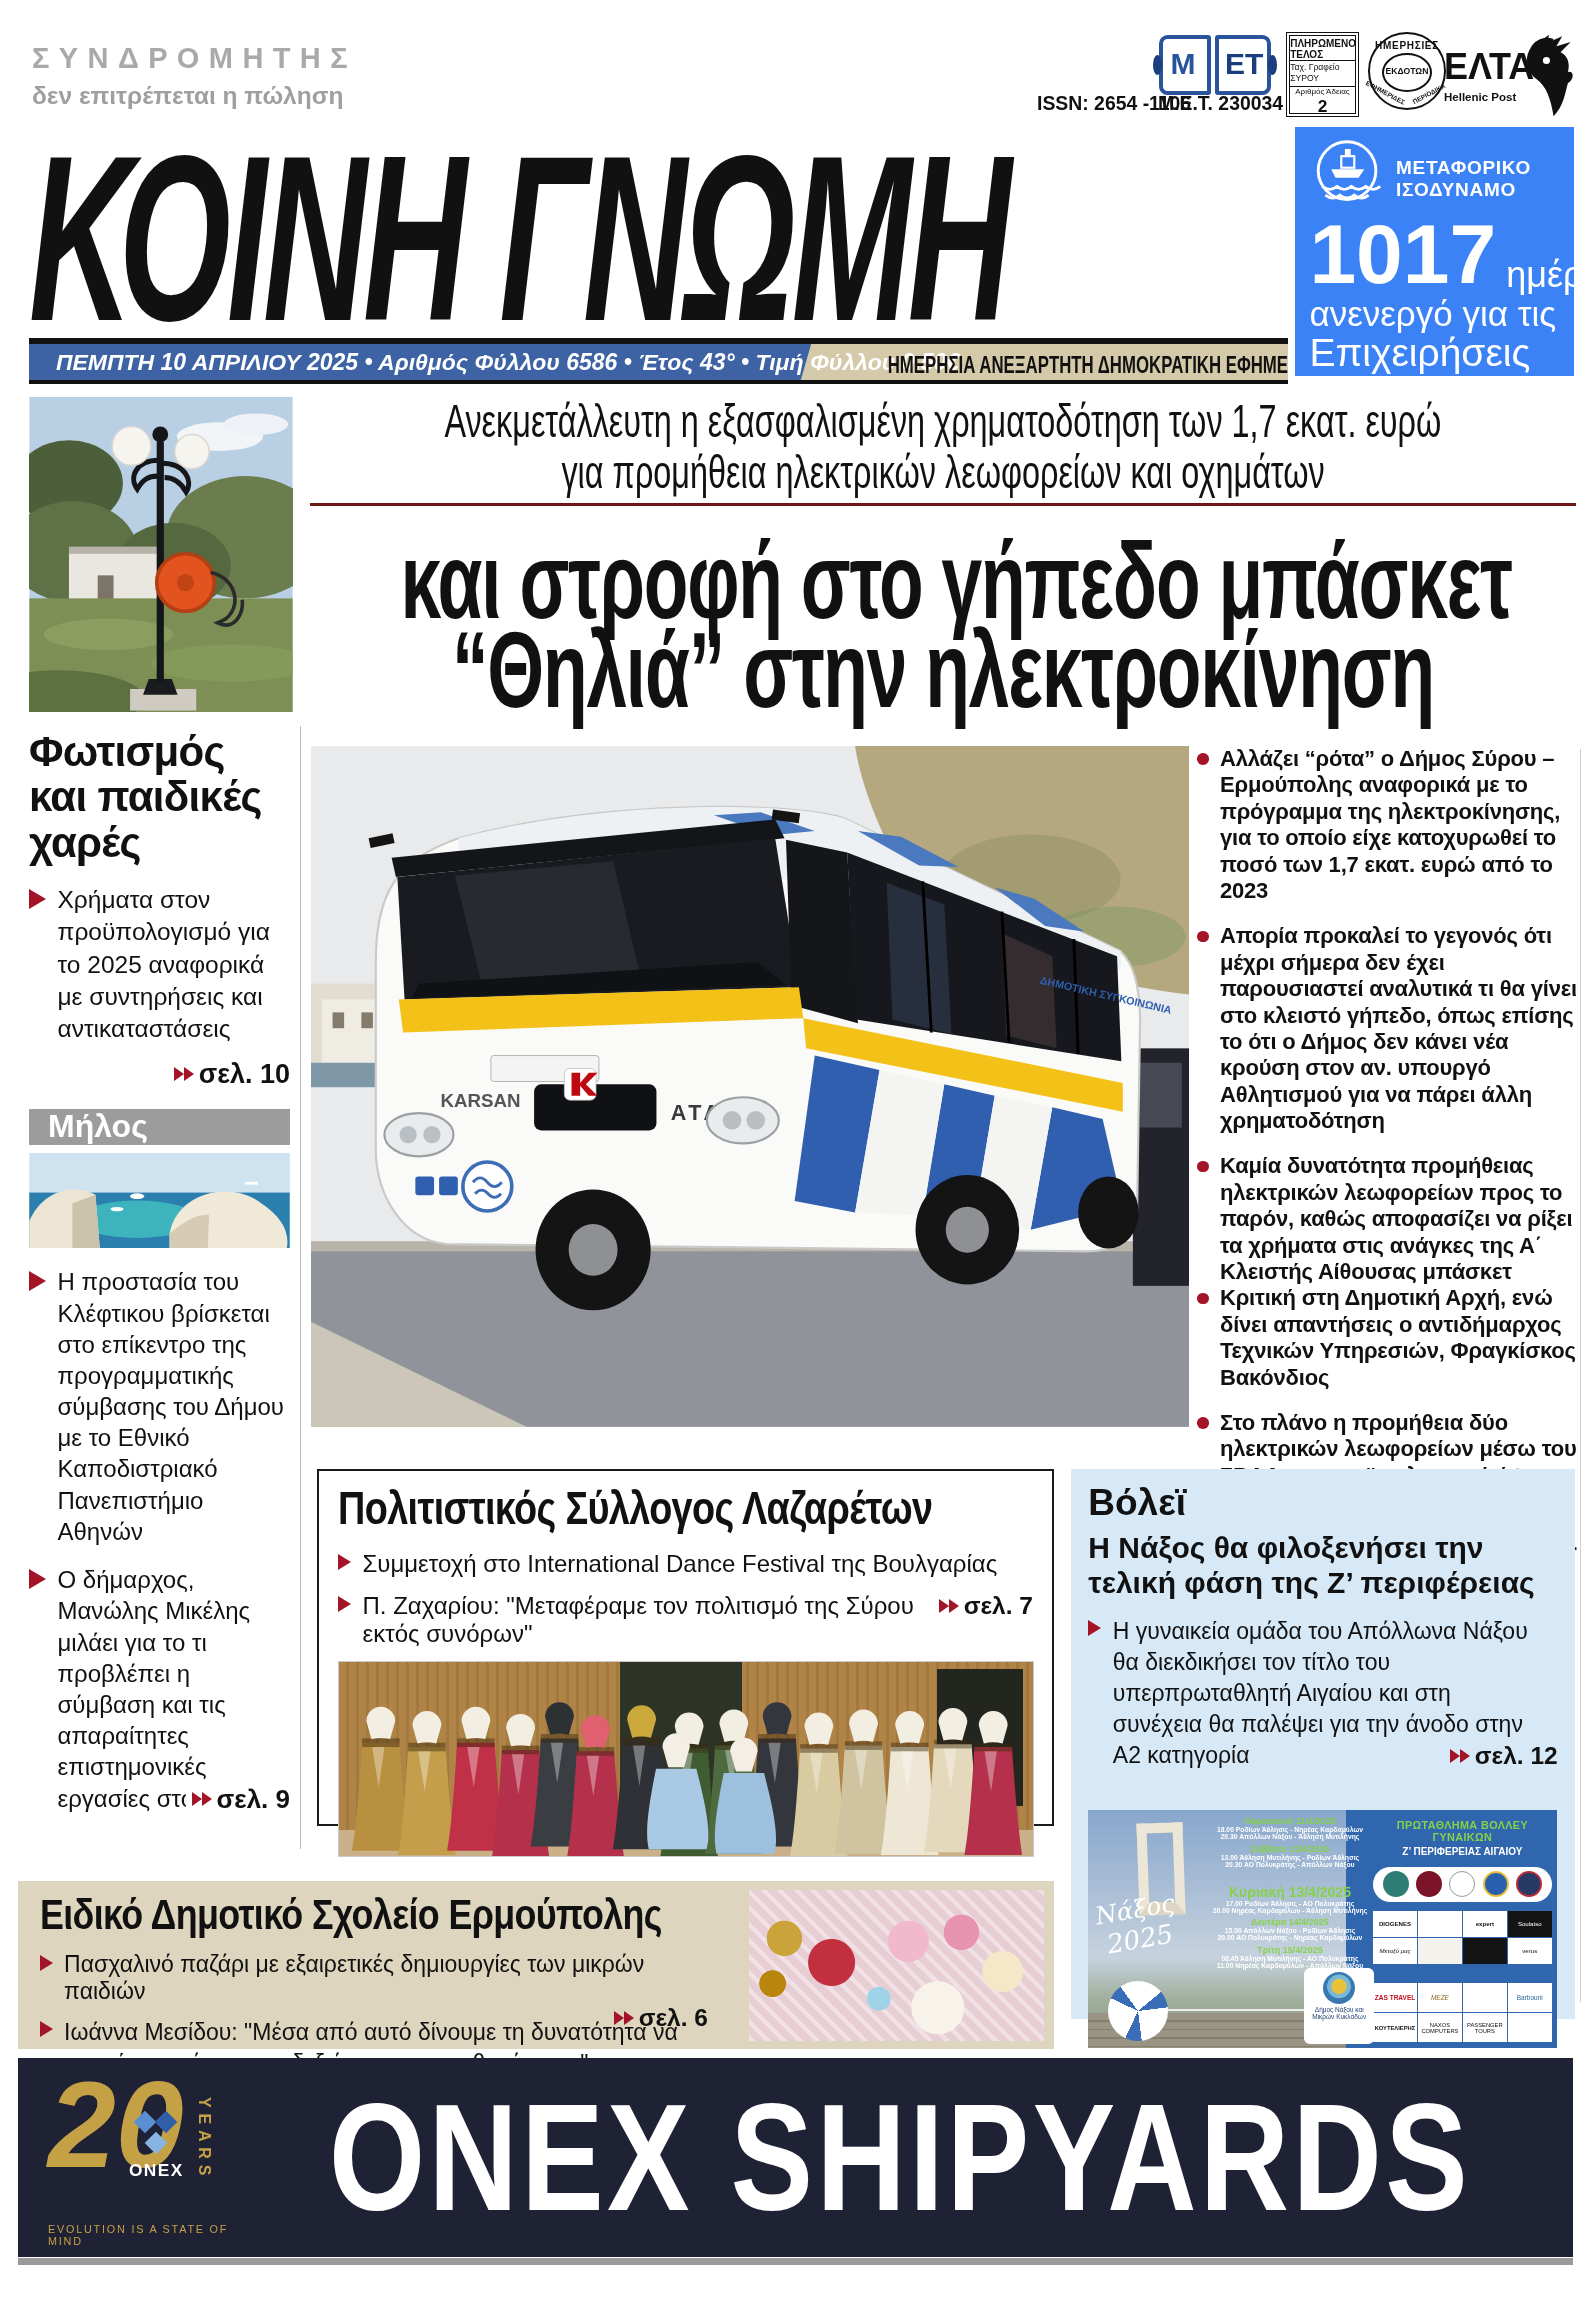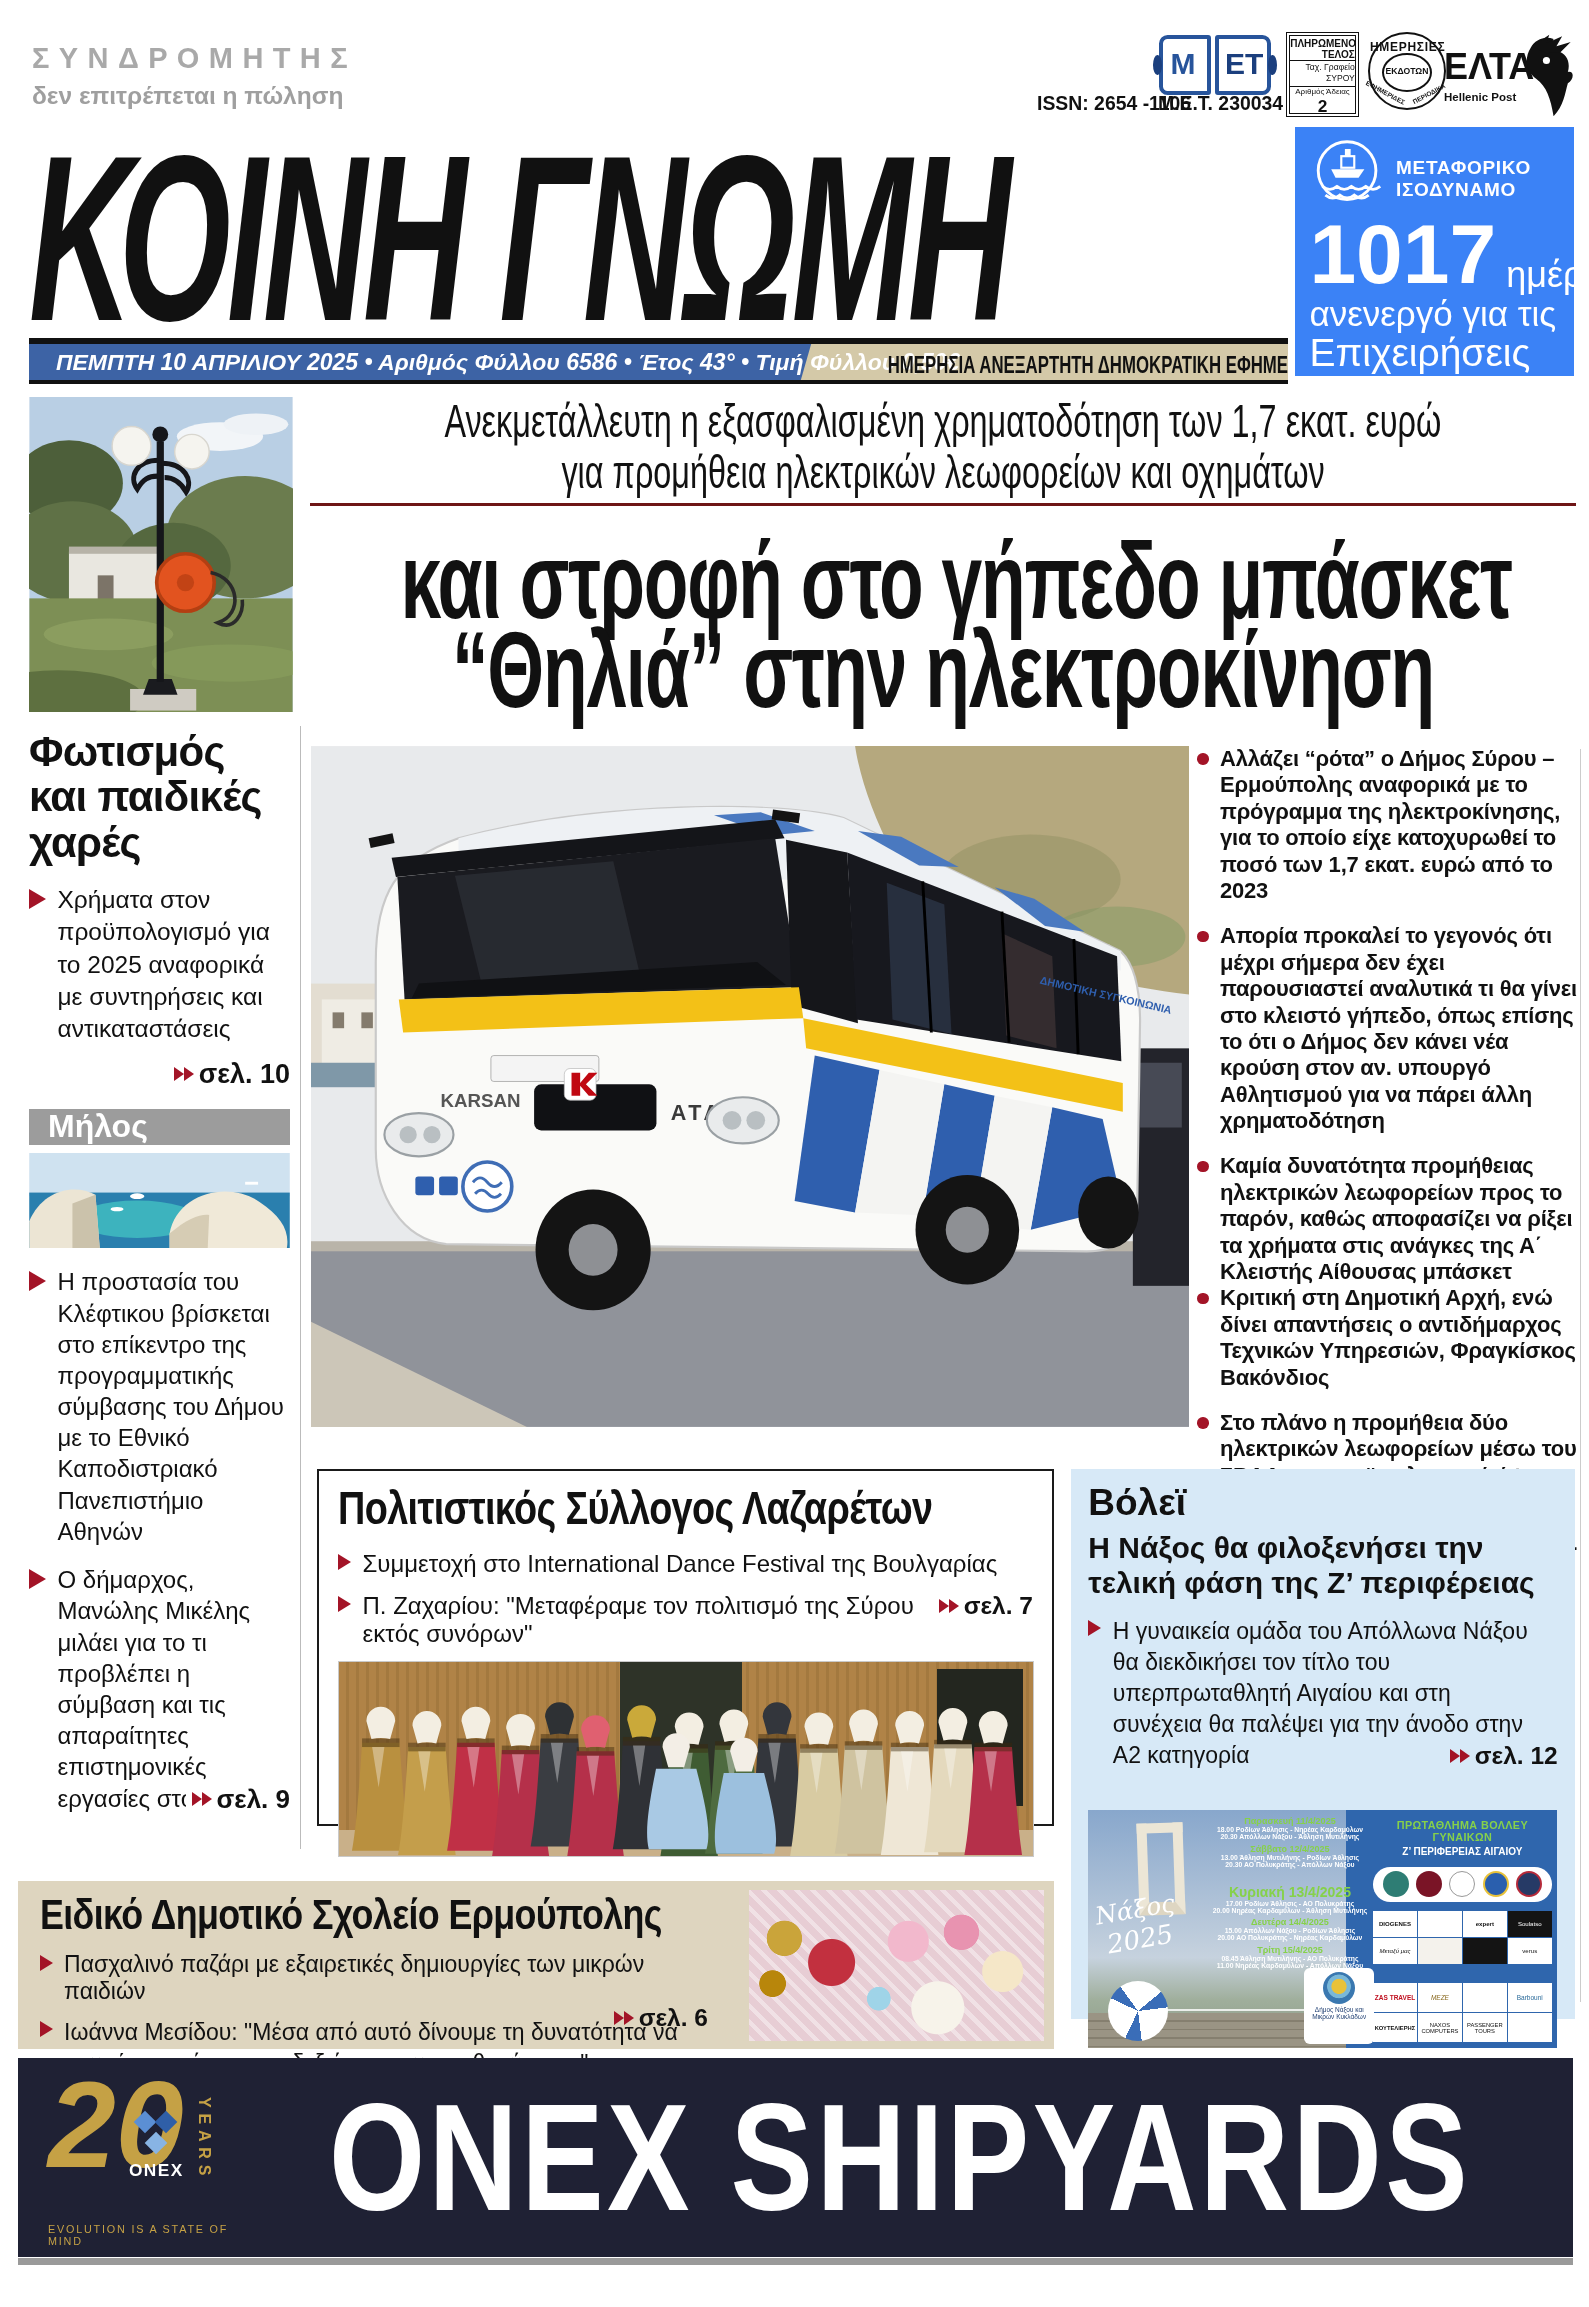--- a/index.html
+++ b/index.html
@@ -10,21 +10,21 @@
   .sqz{display:inline-block;white-space:nowrap}
   :root{--red:#a31427;--blue:#3d63a5;--beige:#d4c9a8;--navy:#1f2134;--gold:#c5a145}
   .bullet{display:flex;gap:11.5px;align-items:flex-start}
   .tri{flex:none;width:0;height:0;border-left:17.3px solid var(--red);
        border-top:10px solid transparent;border-bottom:10px solid transparent;margin-top:5px}
   .tri.sm{border-left-width:13px;border-top-width:8px;border-bottom-width:8px;margin-top:4.3px}
   .dot{flex:none;width:11.5px;height:11.5px;border-radius:50%;background:var(--red);margin-top:7.2px}
   .pref{display:inline-flex;align-items:center;gap:5px;font-weight:bold}
   .pt{width:0;height:0;border-left:10.8px solid var(--red);border-top:7.2px solid transparent;border-bottom:7.2px solid transparent}
   .pt + .pt{margin-left:-5px}
-  .stamp-row{border-bottom:1.4px solid #111;text-align:right}
+  .stamp-row{border-bottom:1.4px solid #111;text-align:left}
 </style>
 </head>
 <body>
 
 <div class="page">
 
   <div class="abs" style="left:32px;top:42px">
     <div style="font-size:29px;font-weight:bold;color:#a9a9a9;letter-spacing:9.4px">ΣΥΝΔΡΟΜΗΤΗΣ</div>
     <div style="font-size:24.5px;font-weight:bold;color:#9f9f9f;margin-top:7.2px">δεν επιτρέπεται η πώληση</div>
   </div>
@@ -51,21 +51,21 @@
         <div>Ταχ. Γραφείο</div>
         <div style="padding:1.4px 0">ΣΥΡΟΥ</div>
       </div>
       <div style="font-size:8px;font-weight:normal;text-align:center">Αριθμός Άδειας</div>
       <div style="font-size:17.3px;text-align:center">2</div>
     </div>
   </div>
 
   <div class="abs" style="left:1368px;top:32px;width:78px;height:78px;border:2.2px solid #111;border-radius:50%">
     <div class="abs" style="left:11.5px;top:19px;width:50px;height:39px;border:2.2px solid #111;border-radius:50%"></div>
-    <div class="abs" style="left:0;top:5.8px;width:100%;text-align:left;font-size:12px;font-weight:bold;letter-spacing:0.7px">ΗΜΕΡΗΣΙΕΣ</div>
+    <div class="abs" style="left:0;top:5.8px;width:100%;text-align:center;font-size:10px;font-weight:bold;letter-spacing:0.7px">ΗΜΕΡΗΣΙΕΣ</div>
     <div class="abs" style="left:0;top:32px;width:100%;text-align:center;font-size:8.6px;font-weight:bold">ΕΚΔΟΤΩΝ</div>
     <div class="abs" style="left:-5.8px;top:55px;font-size:6.5px;font-weight:bold;transform:rotate(28deg)">ΕΦΗΜΕΡΙΔΕΣ</div>
     <div class="abs" style="right:-2.9px;top:56px;font-size:6.5px;font-weight:bold;transform:rotate(-28deg)">ΠΕΡΙΟΔΙΚΑ</div>
   </div>
 
   <div class="abs" style="left:1444px;top:33px;width:130px;height:86px">
     <div class="abs" style="left:0;top:16px;font-size:36px;font-weight:bold;line-height:1">ΕΛΤΑ</div>
     <div class="abs" style="left:0;top:58px;font-size:11.5px;font-weight:bold">Hellenic Post</div>
     <svg class="abs" style="left:81px;top:0" width="50" height="85" viewBox="0 0 70 118">
       <path d="M40,116 C36,92 30,74 16,64 C2,54 -2,36 8,20 C14,9 28,3 40,8 C36,16 38,23 46,25 C58,28 64,40 60,54 C70,52 68,66 60,70 C56,84 54,102 40,116 Z" fill="#111"></path>

